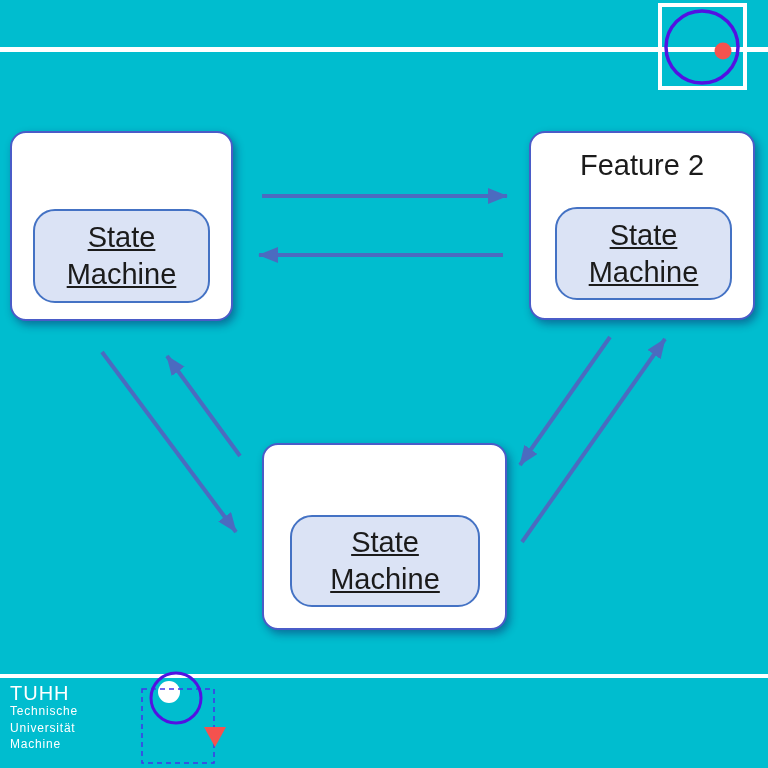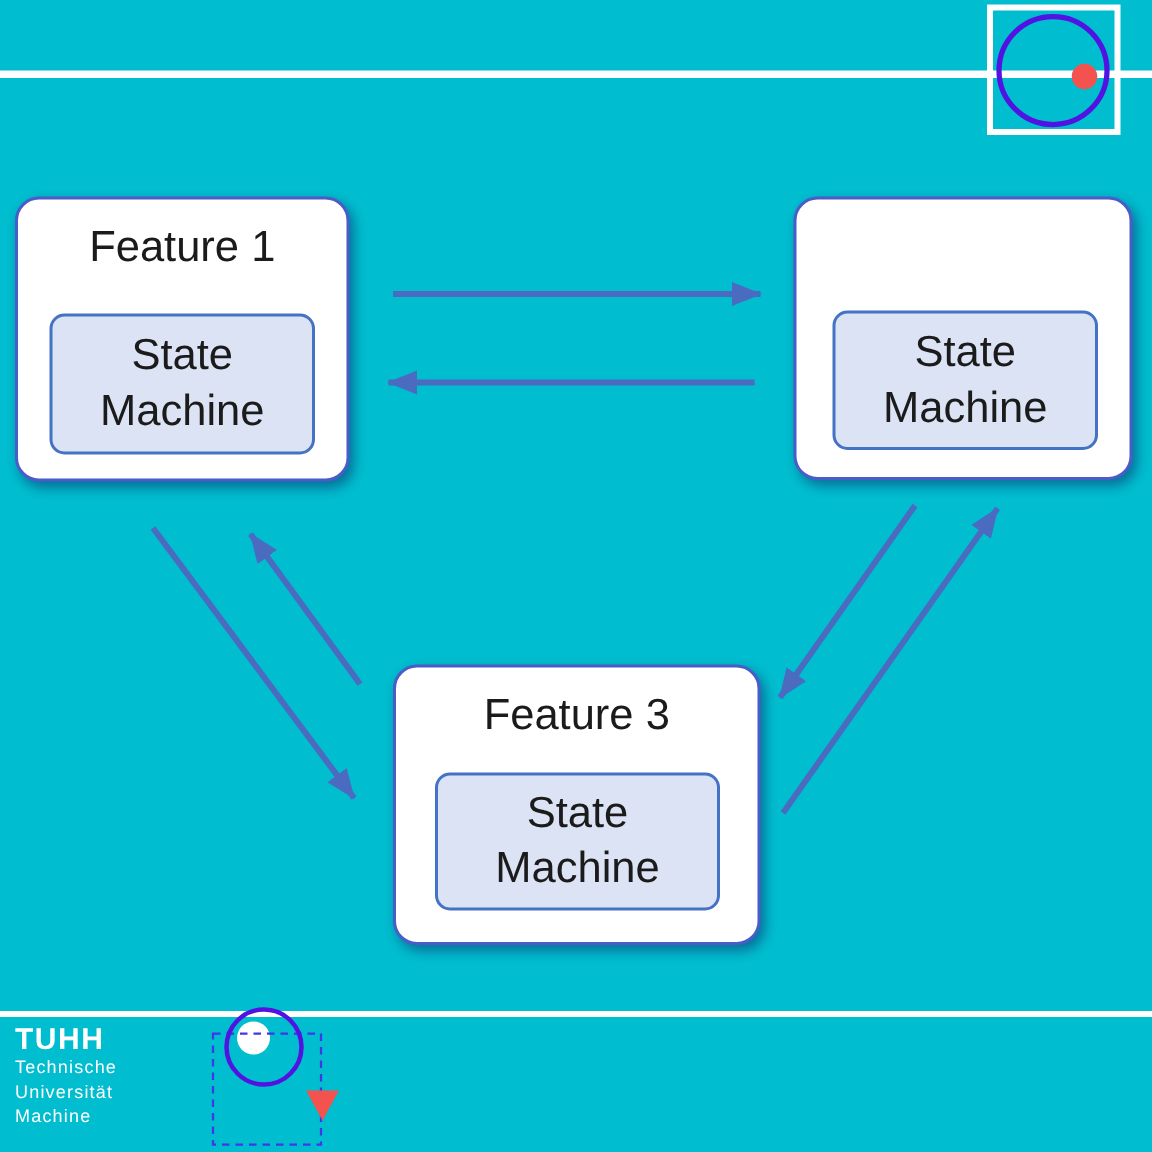--- a/index.html
+++ b/index.html
@@ -36,28 +36,29 @@
     text-align: center;
     font-size: 29px;
     color: var(--text, #1b1b1b);
     padding-top: 16px;
   }
   .inner-box {
     position: absolute;
     box-sizing: border-box;
     background: var(--inner-bg, #dbe3f5);
     border: 2.5px solid var(--inner-border, #4472c4);
-    border-radius: 10px;
+    border-radius: 22px;
     display: flex;
     align-items: center;
     justify-content: center;
     text-align: center;
     font-size: 29px;
     line-height: 37px;
     color: var(--text, #1b1b1b);
+    text-decoration: underline;
   }
   .inner-box span { display: inline-block; max-width: 150px; }
 
   #card-f1 { left: 10px;  top: 131px; width: 223px; height: 190px; }
   #sm-f1   { left: 21px;  top: 76px;  width: 177px; height: 94px; }
   #card-f2 { left: 529px; top: 131px; width: 226px; height: 189px; }
   #sm-f2   { left: 24px;  top: 74px;  width: 177px; height: 93px; }
   #card-f3 { left: 262px; top: 443px; width: 245px; height: 187px; }
   #sm-f3   { left: 26px;  top: 70px;  width: 190px; height: 92px; }
 
@@ -78,52 +79,51 @@
     pointer-events: none;
   }
 
   #logo {
     position: absolute;
     left: 10px;
     top: 684px;
     color: var(--logo-text, #ffffff);
   }
   #logo .acronym {
-    font-weight: bold;
+    font-weight: normal;
     font-size: 20px;
     letter-spacing: 1px;
     line-height: 19px;
   }
   #logo .sub {
     font-size: 12px;
     letter-spacing: 0.8px;
     line-height: 16.5px;
   }
 </style>
 </head>
 <body>
 
 <div id="divider-top" class="divider"></div>
 <div id="divider-bottom" class="divider"></div>
 
 <div id="card-f1" class="card">
-  <div class="card-title">Feature 1</div>
   <div id="sm-f1" class="inner-box">
     <span>State Machine</span>
   </div>
 </div>
 
 <div id="card-f2" class="card">
+  <div class="card-title">Feature 2</div>
   <div id="sm-f2" class="inner-box">
     <span>State Machine</span>
   </div>
 </div>
 
 <div id="card-f3" class="card">
-  <div class="card-title">Feature 3</div>
   <div id="sm-f3" class="inner-box">
     <span>State Machine</span>
   </div>
 </div>
 
 <div id="frame-box"></div>
 
 <svg id="annotations" width="768" height="768" viewBox="0 0 768 768">
   <defs>
     <marker id="ah" markerUnits="userSpaceOnUse" markerWidth="22" markerHeight="18" refX="19" refY="8" orient="auto">

